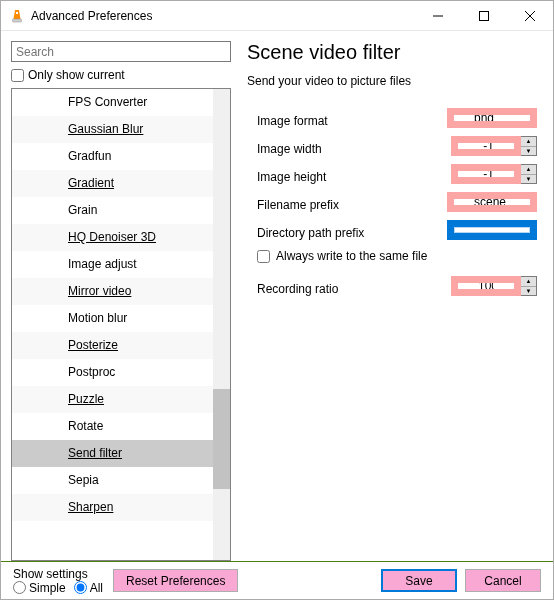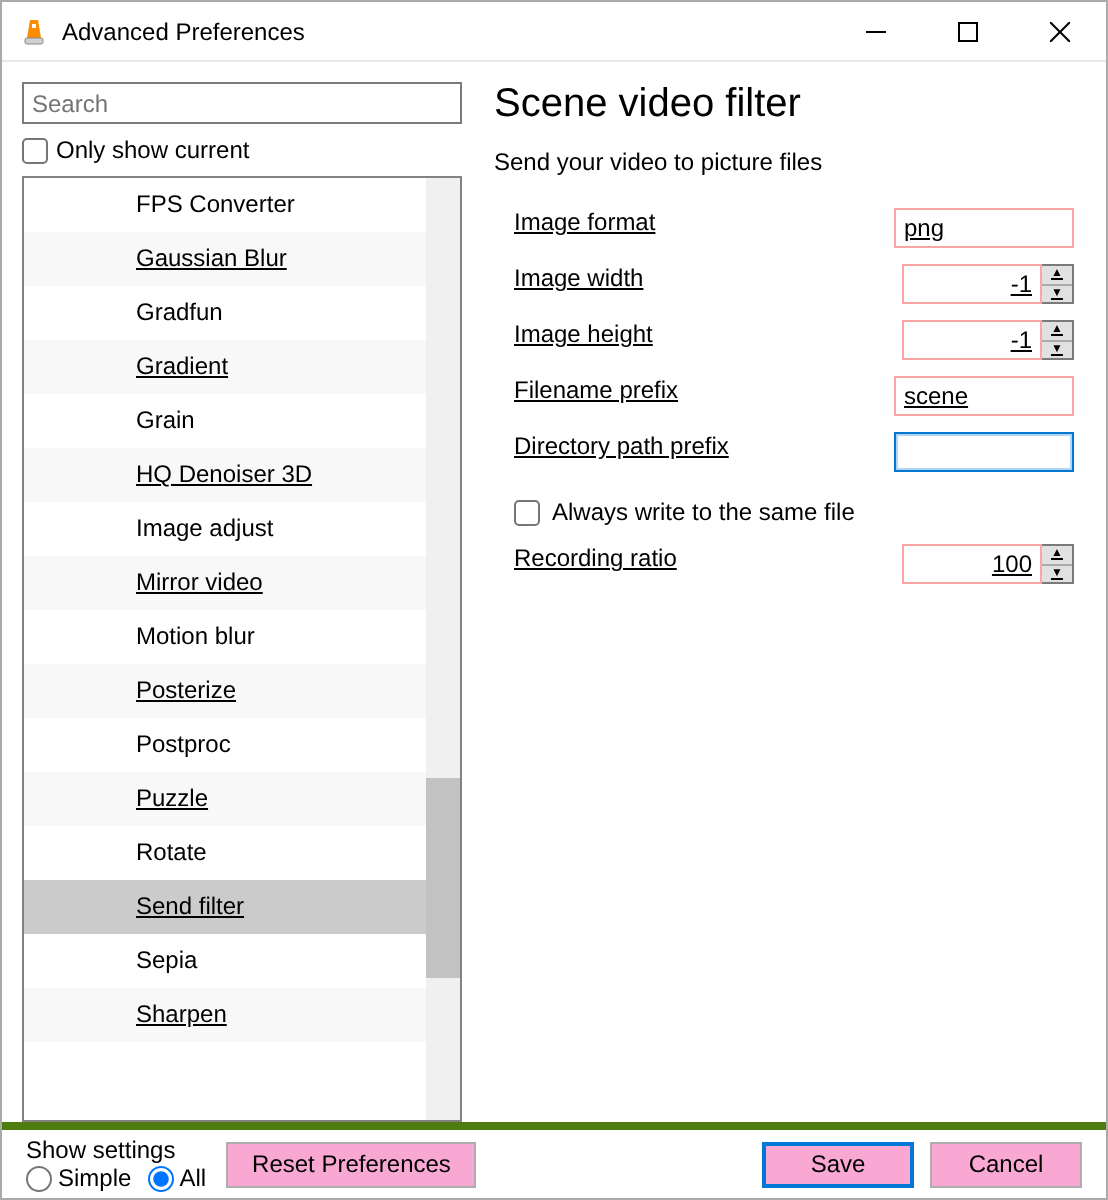--- a/index.html
+++ b/index.html
@@ -45,28 +45,27 @@
   .tree-item.alt { background:#f8f8f8;text-decoration:underline; }
   .tree-item.selected { background:#cbcbcb; }
   .vscroll {
     position:absolute; right:0; top:0; bottom:0; width:17px; background:#f0f0f0;
   }
   .vthumb { position:absolute; right:0; width:17px; background:#c2c2c2; }
   .right { flex:1; padding:0 6px 0 16px; }
   .panel-title { font-size:20px; margin:0 0 10px 0; }
   .panel-desc { font-size:12px; margin-bottom:16px; }
   .form-row {
-    display:flex; align-items:flex-start; height:24px; margin-bottom:4px;
+    display:flex; align-items:flex-end; height:24px; margin-bottom:4px;
     padding-left:10px;
-    text-decoration:underline;
   }
   .form-row .lbl {  }
   .spacer { flex:1; }
   .textfield {
-    border:1px solid #fca5a5; height:20px; font-size:12px; padding:1px 4px;
+    border:7px solid #fca5a5; height:20px; font-size:12px; padding:1px 20px;
     width:90px;
   }
   .textfield.wide { width:90px; }
   .textfield.hl { border-color:#0078d7; box-shadow:0 0 0 1px rgba(0,120,215,0.3) inset; }
   .spin { display:flex; }
   .spin .textfield { width:70px; text-align:right; }
   .spin .spinbtns {
     width:16px; height:20px; display:flex; flex-direction:column; border:1px solid #7a7a7a; border-left:none;
   }
   .spin .spinbtns .b {
@@ -74,21 +73,21 @@
     background:#e1e1e1; font-size:6px; line-height:1;
   }
   .spin .spinbtns .b + .b { border-top:1px solid #aaa; }
   .chk-row {
     display:flex; align-items:center; height:24px; padding-left:10px; margin-bottom:4px;
     gap:6px;
   }
   .chk-row input { margin:0; width:13px; height:13px; }
   
   .footer {
-    height:38px; border-top:4px solid #4d7c0f; display:flex; align-items:center;
+    height:38px; border-top:1px solid #4d7c0f; display:flex; align-items:center;
     padding:0 12px 0 12px;
   }
   .show-settings { display:flex; flex-direction:column; font-size:12px; }
   .show-settings .opts { display:flex; gap:8px; align-items:flex-end; }
   .show-settings .opts label { display:flex; align-items:center; gap:3px; }
   .show-settings .opts input { margin:0; }
   .btn {
     height:23px; min-width:76px; padding:0 12px; font-size:12px;
     border:1px solid #adadad; background:#f9a8d4; cursor:default;
   }

